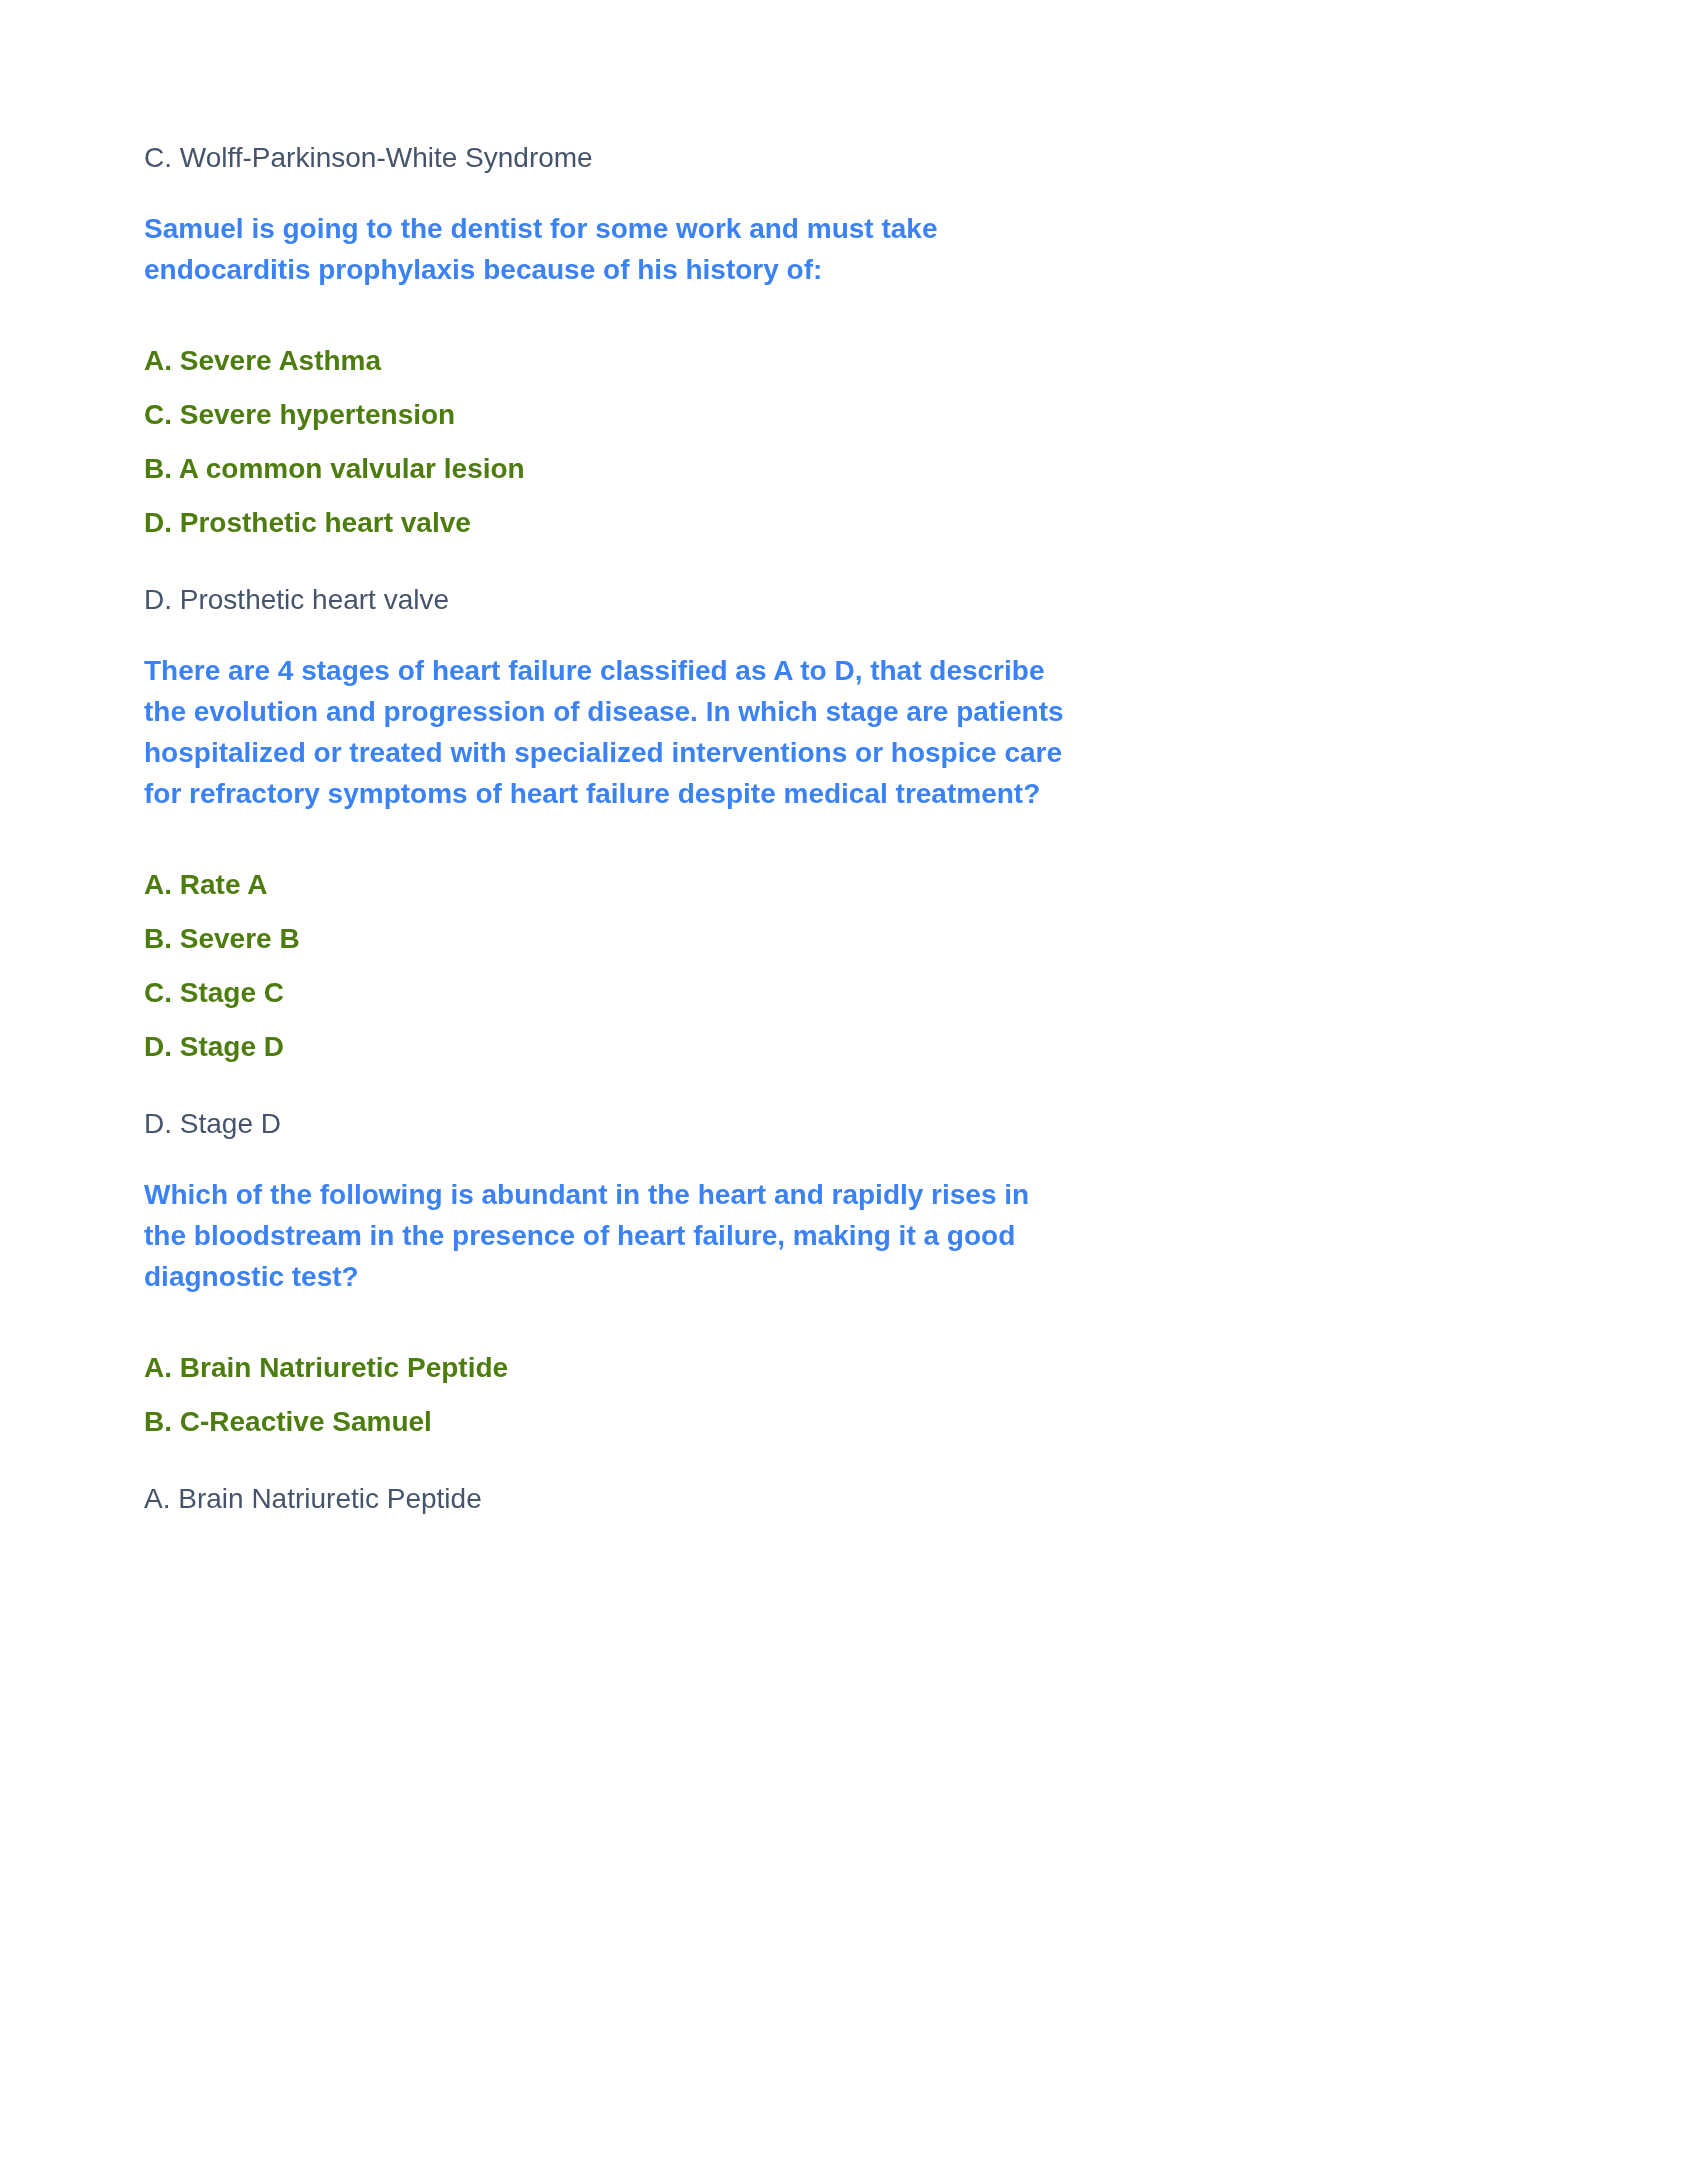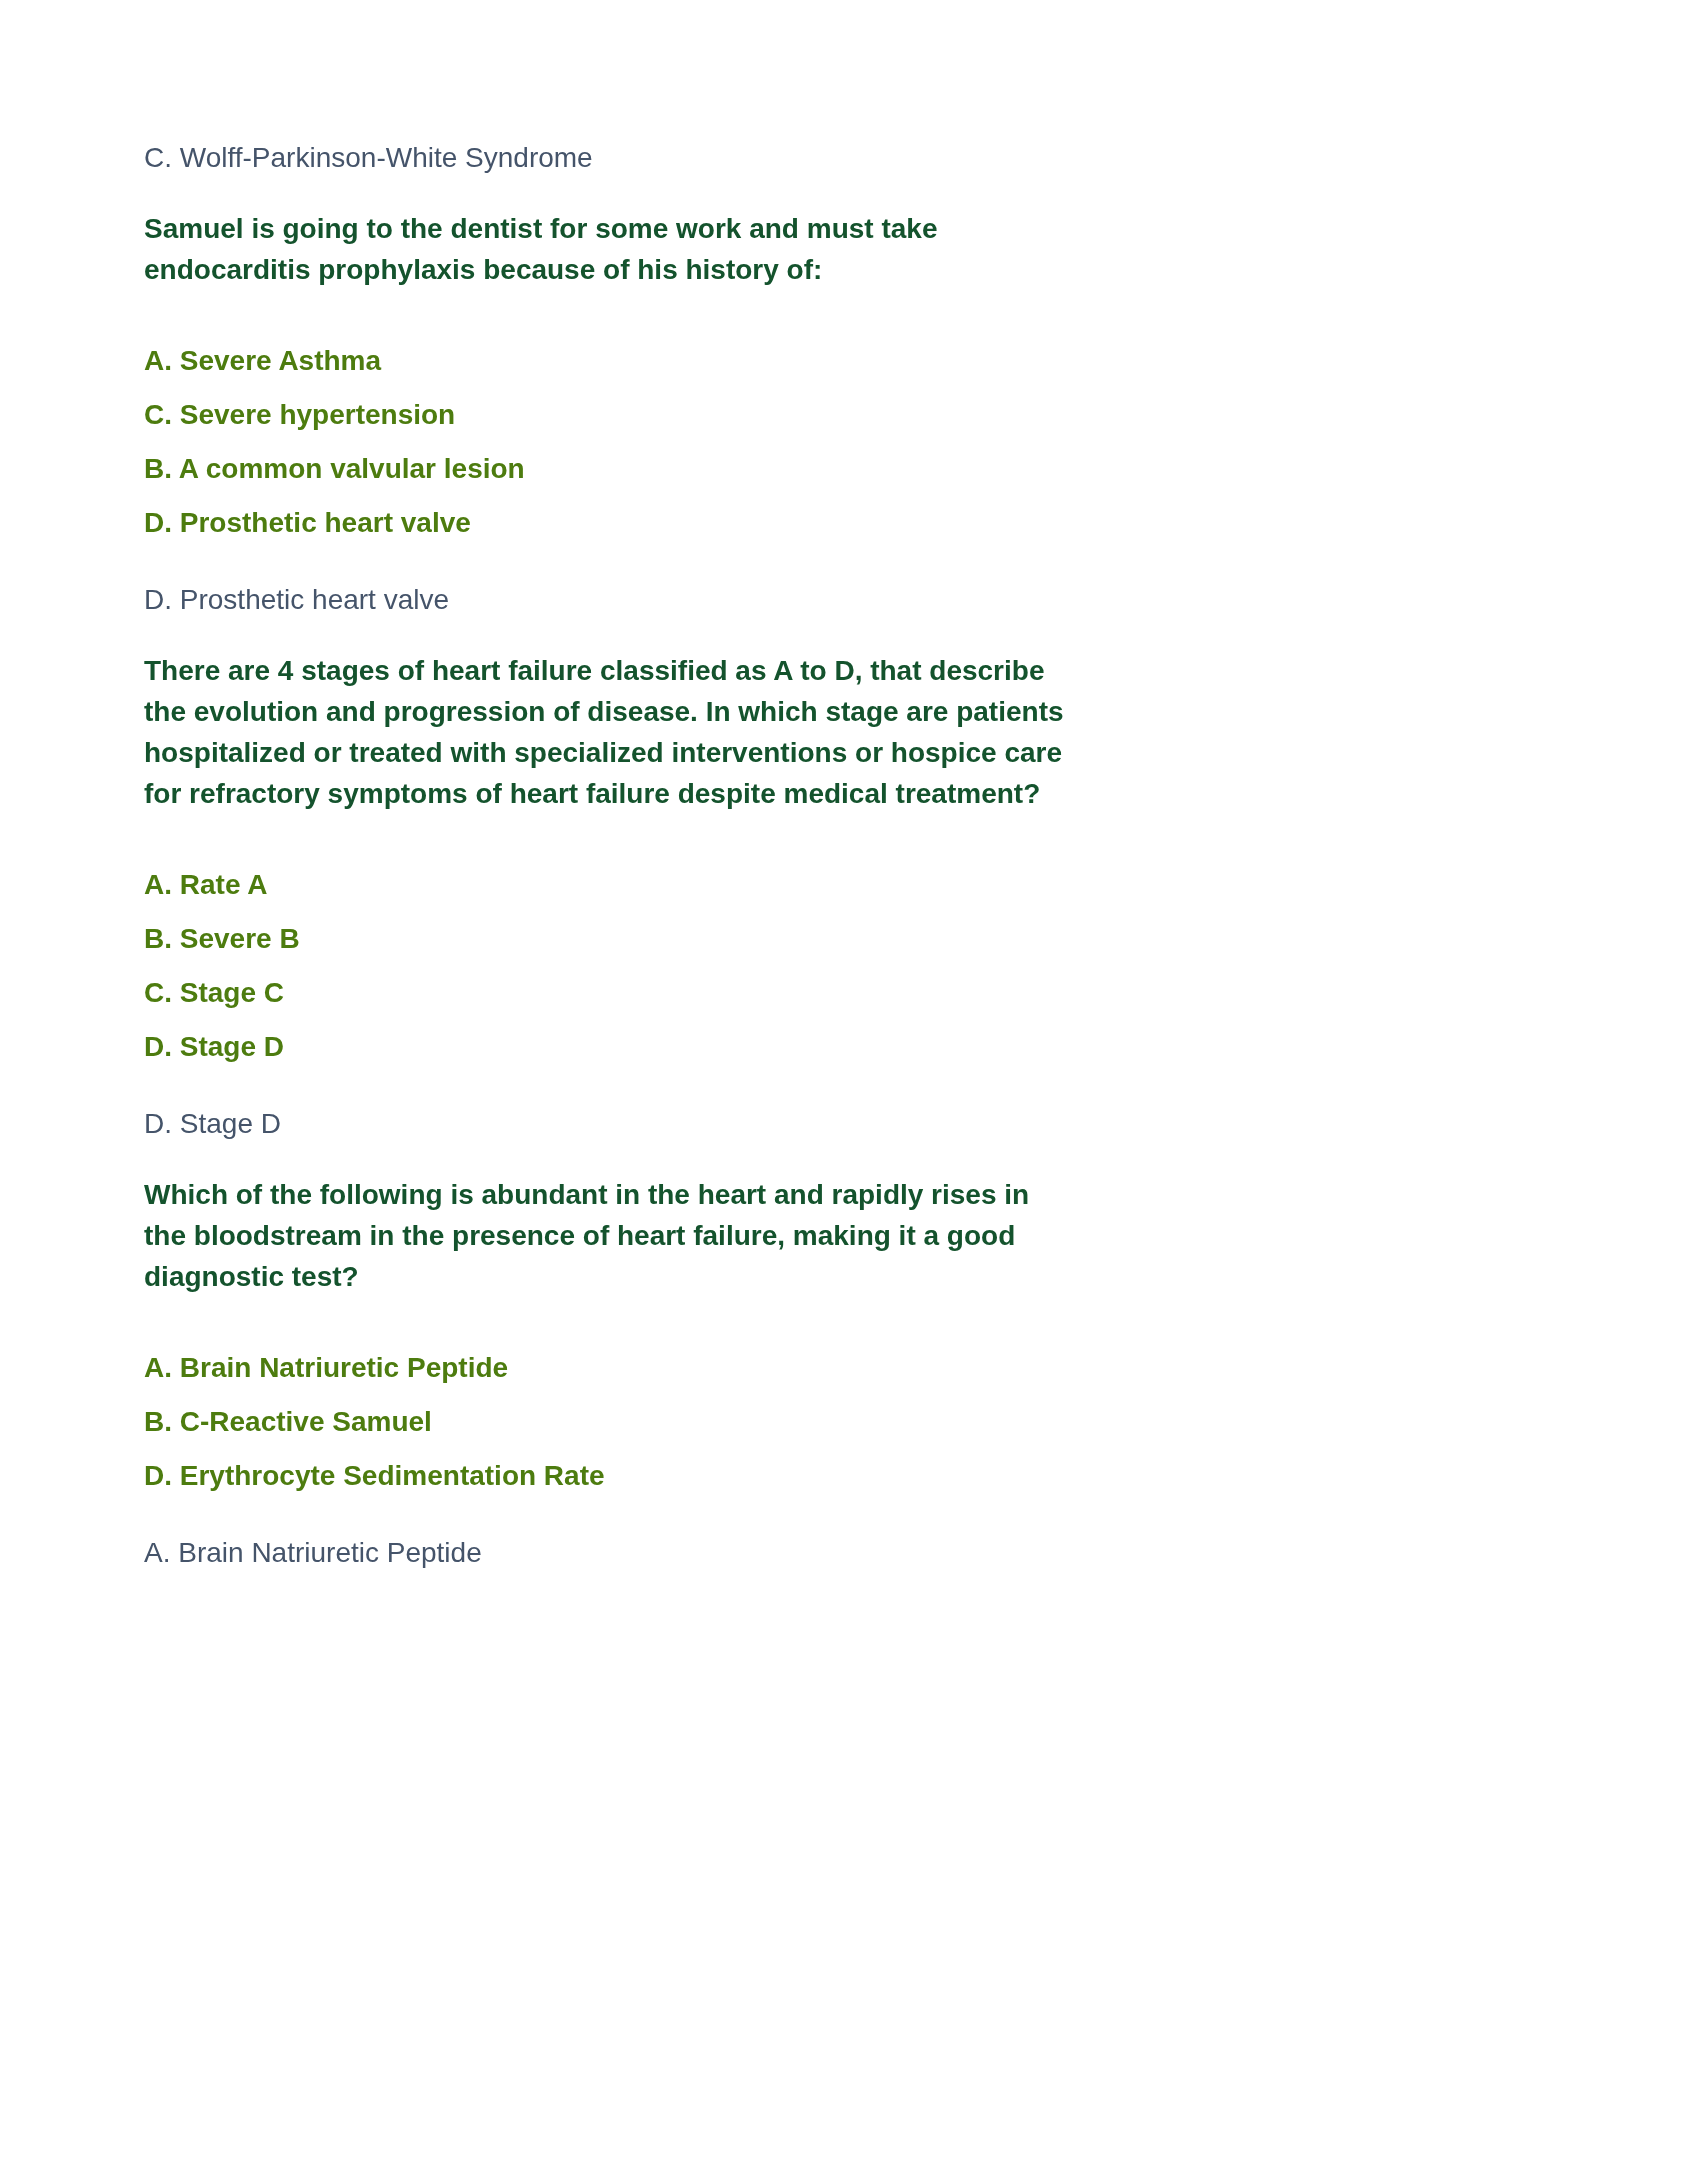--- a/index.html
+++ b/index.html
@@ -29,21 +29,21 @@
     font-size: 28px;
     line-height: 41px;
   }
   .answer {
     font-weight: 400;
     color: #45546a;
     margin-bottom: 30px;
   }
   .question {
     font-weight: 700;
-    color: #14532d;
+    color: #3b82f6;
     margin-bottom: 28px;
   }
   .options {
     margin: 50px 0 36px 0;
   }
   .option {
     font-weight: 700;
     color: #4d7c0f;
     margin: 0 0 13px 0;
   }
@@ -76,20 +76,19 @@
       <p class="option">D. Stage D</p>
     </div>
 
     <p class="answer">D. Stage D</p>
 
     <p class="question">Which of the following is abundant in the heart and rapidly rises in the bloodstream in the presence of heart failure, making it a good diagnostic test?</p>
 
     <div class="options">
       <p class="option">A. Brain Natriuretic Peptide</p>
       <p class="option">B. C-Reactive Samuel</p>
-      <p class="option">D. Erythrocyte Sedimentation Rate</p>
     </div>
 
     <p class="answer">A. Brain Natriuretic Peptide</p>
 
   </div>
 </div>
 
 
 </body></html>

